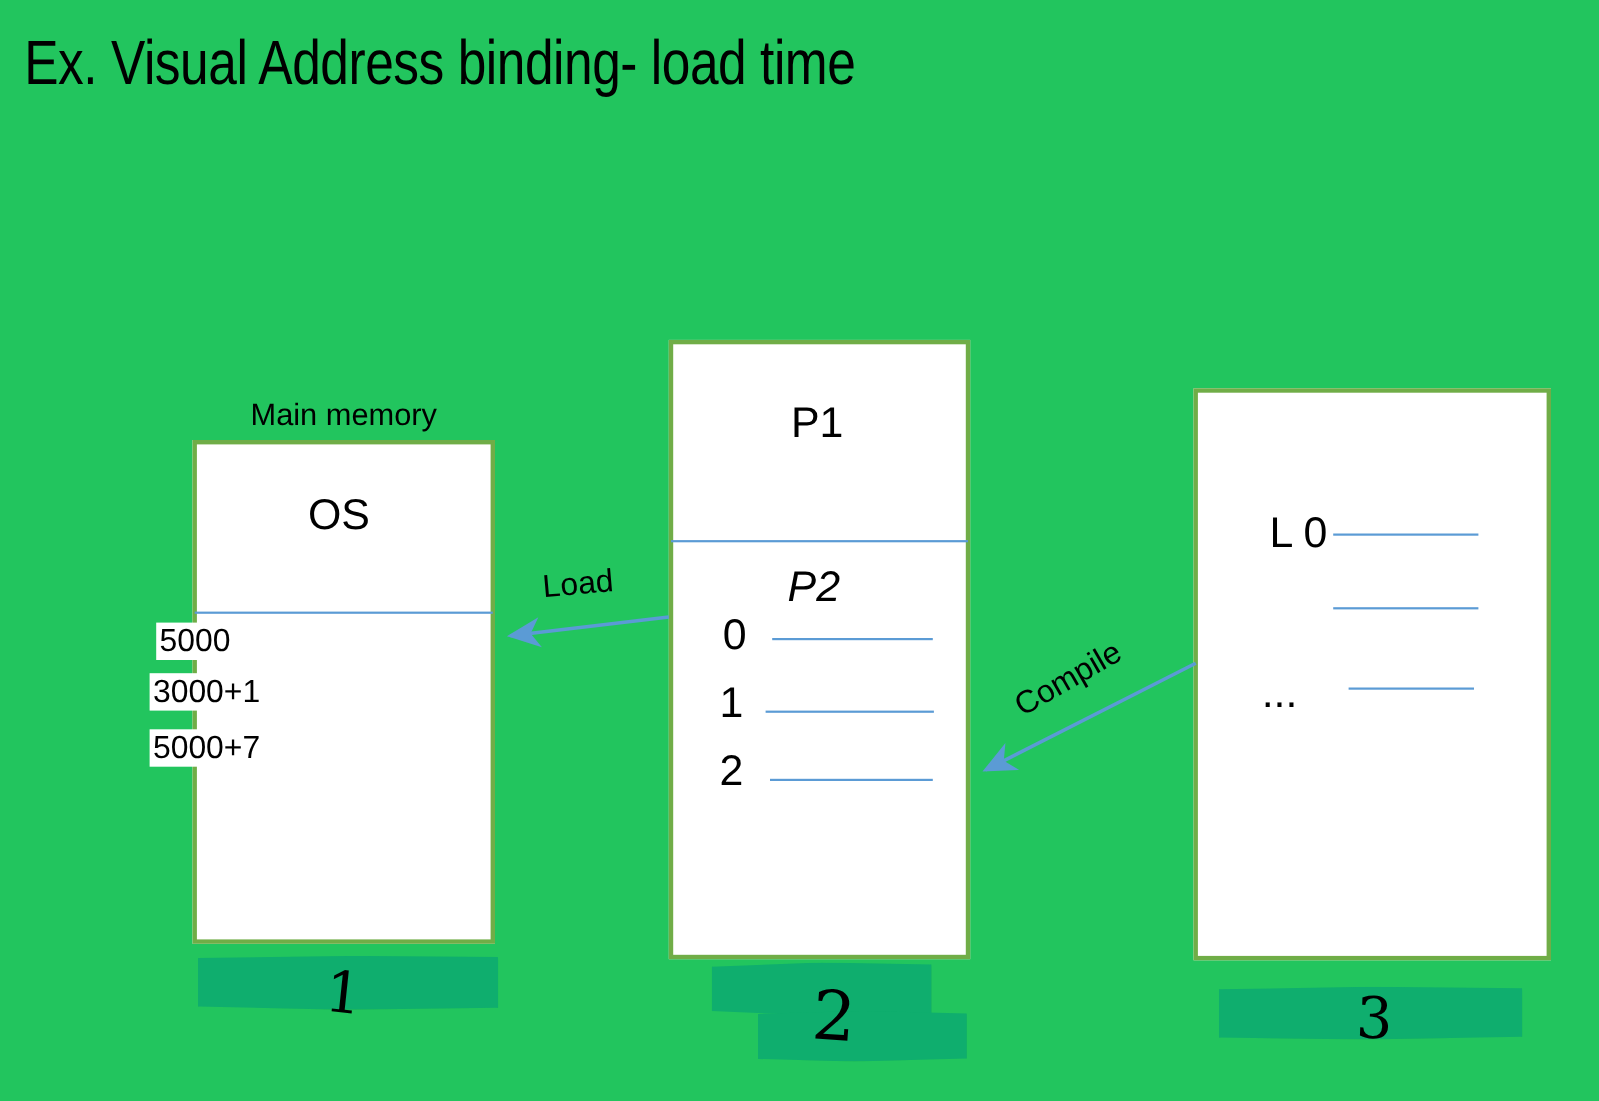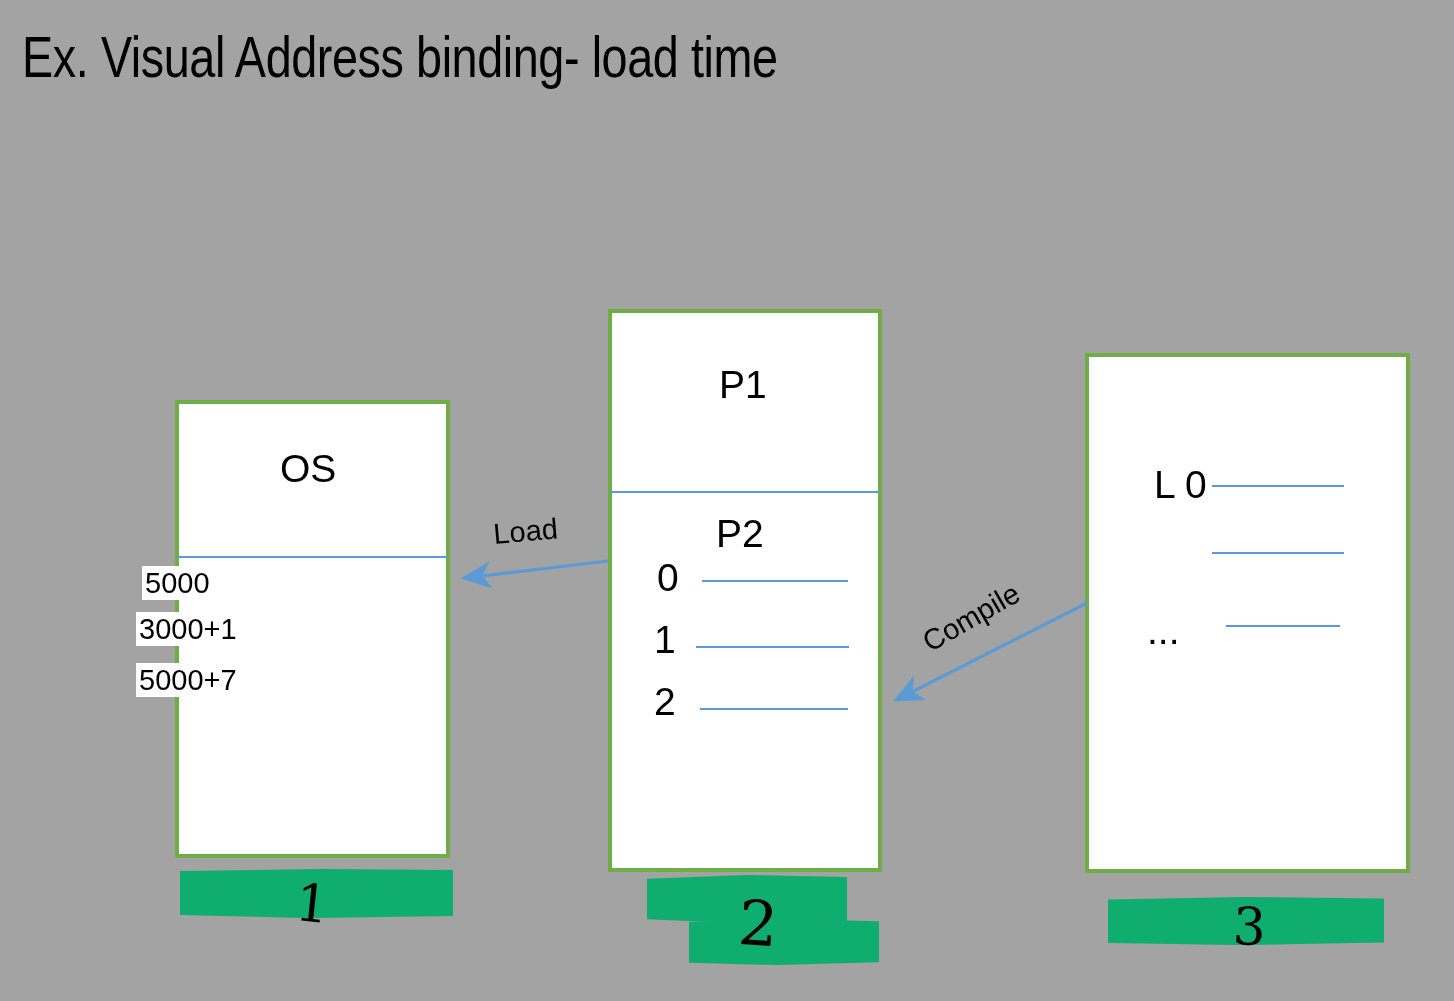--- a/index.html
+++ b/index.html
@@ -8,21 +8,21 @@
     background: #ffffff;
   }
   body {
     font-family: "Liberation Sans", sans-serif;
     color: #000000;
   }
   #slide {
     position: relative;
     width: 1454px;
     height: 1001px;
-    background: #a3a3a3;
+    background: #22c55e;
     overflow: hidden;
   }
 
   
   #slide-title {
     position: absolute;
     left: 22px;
     top: 22px;
     font-size: 57px;
     line-height: 70px;
@@ -105,41 +105,42 @@
     white-space: nowrap;
   }
 </style>
 </head>
 <body>
 
 <div id="slide">
 
   <div id="slide-title">Ex. Visual Address binding- load time</div>
 
+  <div class="box-caption" style="left:175px; top:360px; width:275px;">Main memory</div>
 
   <div class="mem-box" style="left:175px; top:400px; width:275px; height:458px;"></div>
 
   <div class="inner-label" style="left:280px; top:452px;">OS</div>
 
   <div class="divider" style="left:177px; top:556px; width:271px;"></div>
 
   <div class="addr-label" style="left:142px; top:566px;">5000</div>
 
   <div class="addr-label" style="left:136px; top:612px;">3000+1</div>
 
   <div class="addr-label" style="left:136px; top:663px;">5000+7</div>
 
 
   <div class="mem-box" style="left:608px; top:309px; width:274px; height:563px;"></div>
 
   <div class="inner-label" style="left:719px; top:368px;">P1</div>
 
   <div class="divider" style="left:610px; top:491px; width:270px;"></div>
 
-  <div class="inner-label" style="left:716px; top:517px;">P2</div>
+  <div class="inner-label" style="left:716px; top:517px;font-style:italic;">P2</div>
 
   <div class="inner-label" style="left:657px; top:561px;">0</div>
   <div class="blue-rule" style="left:702px; top:580px; width:146px;"></div>
 
   <div class="inner-label" style="left:654px; top:623px;">1</div>
   <div class="blue-rule" style="left:696px; top:646px; width:153px;"></div>
 
   <div class="inner-label" style="left:654px; top:685px;">2</div>
   <div class="blue-rule" style="left:700px; top:708px; width:148px;"></div>
 

